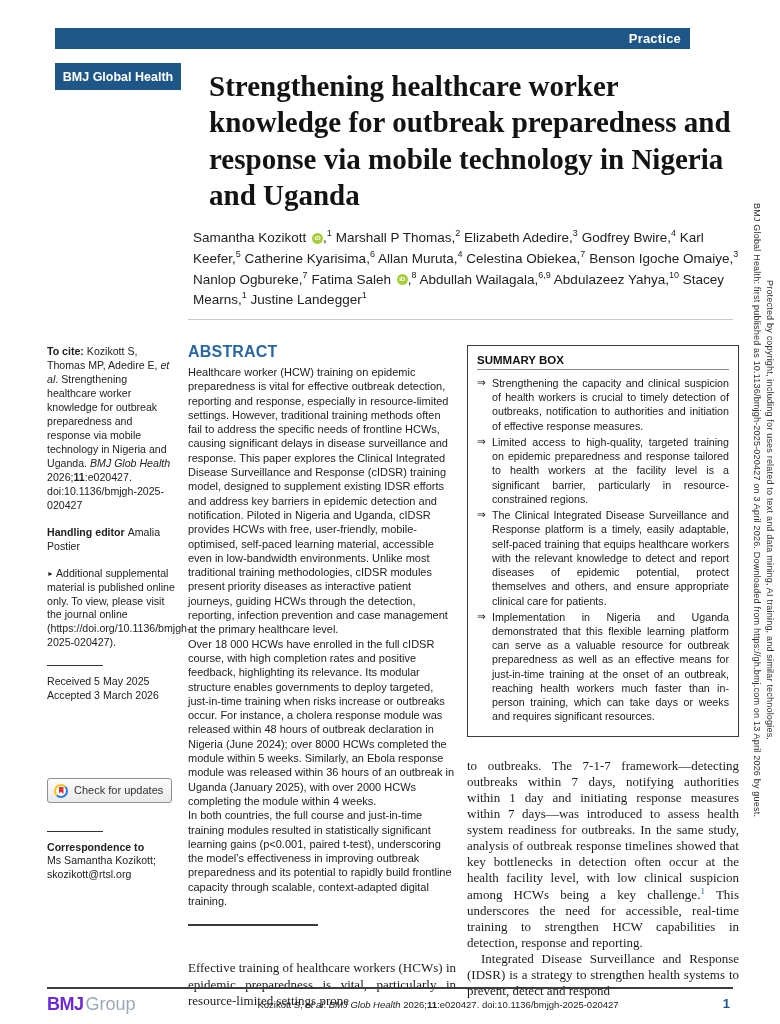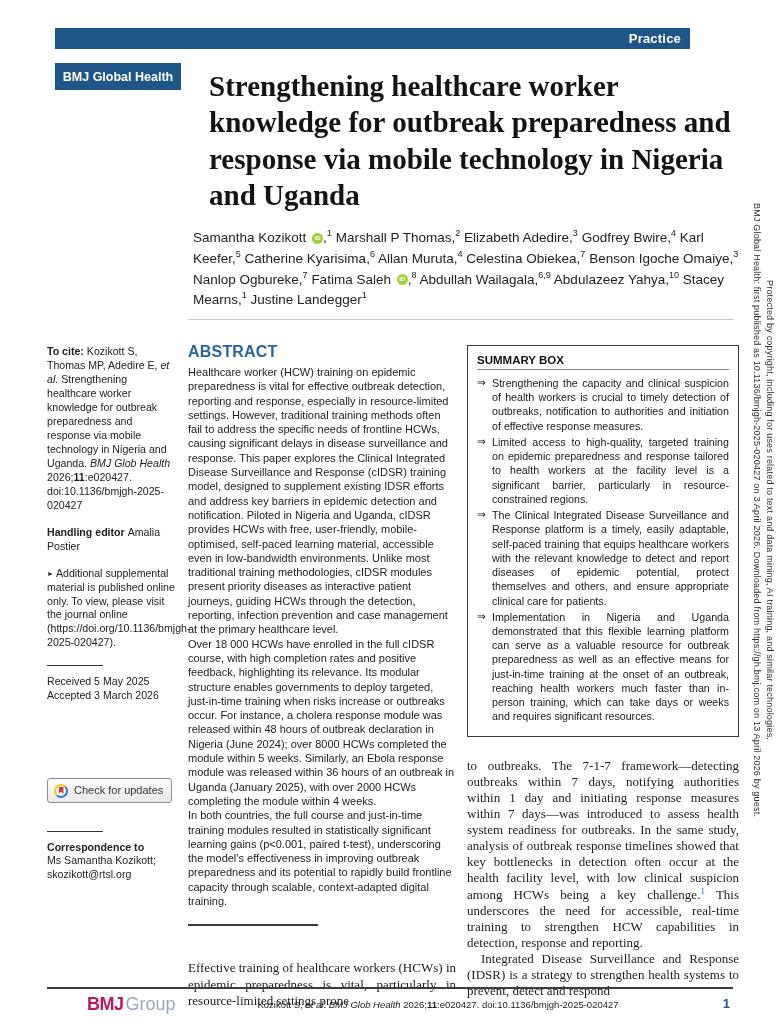--- a/index.html
+++ b/index.html
@@ -60,21 +60,21 @@
 
   
   .vtext{position:absolute;top:50px;height:920px;writing-mode:vertical-rl;font-size:9px;color:#2e2e2e;
          text-align:center;letter-spacing:.2px;}
   .vtext.outer{left:752px;}
   .vtext.inner{left:765px;}
 
   
   .footer-rule{position:absolute;left:47px;top:987px;width:686px;height:1.5px;background:#3c3c3c;}
   .footer-logo{position:absolute;left:47px;top:994px;font-size:18px;}
-  .footer-logo .bmj{font-weight:bold;color:#be185d;letter-spacing:-.5px;margin-left:40px;}
+  .footer-logo .bmj{font-weight:bold;color:#6d28d9;letter-spacing:-.5px;}
   .footer-logo .group{color:#9aa8b8;margin-left:2px;}
   .footer-cite{position:absolute;left:188px;top:999px;width:500px;font-size:9.5px;color:#222;text-align:center;}
   .footer-page{position:absolute;right:50px;top:996px;font-size:13px;font-weight:bold;color:#1c5490;}
 </style>
 </head>
 <body>
 
 <div class="page">
 
   <div class="practice-bar">

